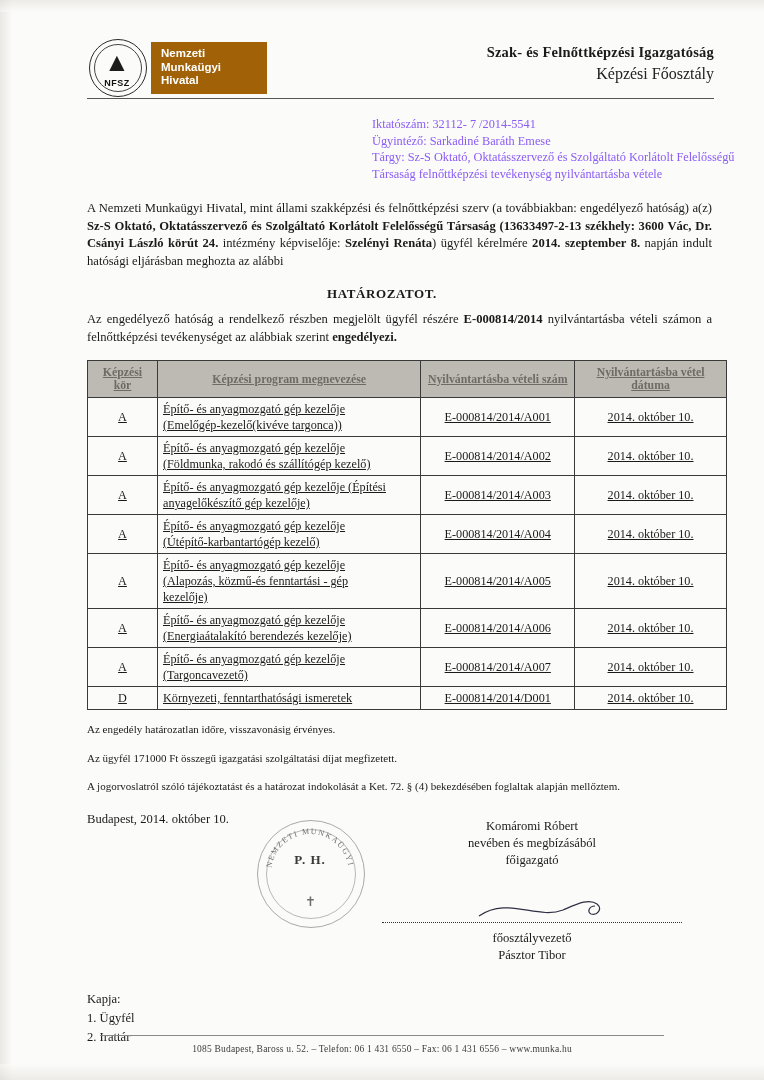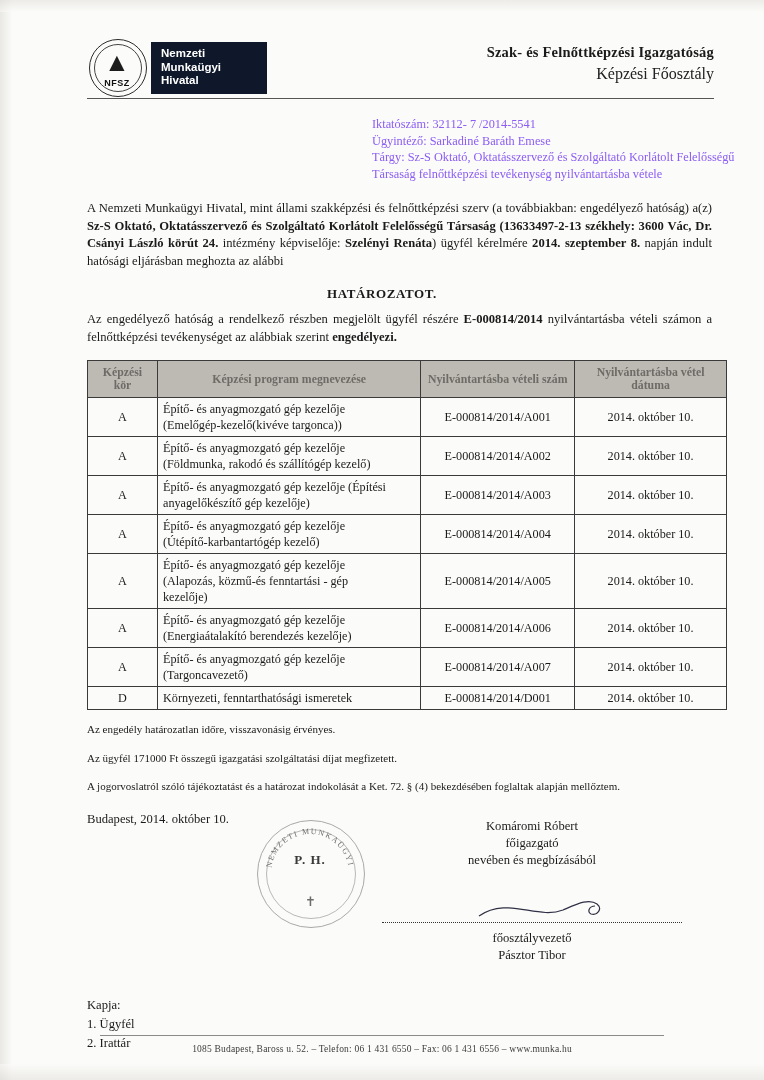--- a/index.html
+++ b/index.html
@@ -90,21 +90,21 @@
     font-family: "Liberation Sans", sans-serif;
     font-size: 9px;
     font-weight: bold;
     letter-spacing: .5px;
     color: #111;
   }
   .logo-box {
     position: absolute;
     left: 64px;
     top: 4px;
-    background: #0f172a;
+    background: #a16207;
     color: #fff;
     padding: 5px 10px 6px 10px;
     width: 96px;
   }
   .logo-box div {
     font-family: "Liberation Sans", sans-serif;
     font-size: 11.5px;
     font-weight: bold;
     line-height: 13.5px;
   }
@@ -181,20 +181,21 @@
   table.main {
     border-collapse: collapse;
     width: 640px;
     font-size: 12.2px;
     color: #1b1b1b;
   }
   table.main th, table.main td {
     border: 1px solid #3a3a3a;
     padding: 3px 5px;
     vertical-align: middle;
+    text-decoration: underline;
   }
   table.main thead th {
     background: #bdbab4;
     color: #6e6b66;
     font-weight: bold;
     text-align: center;
     height: 30px;
     font-size: 11.8px;
     line-height: 13px;
   }
@@ -301,21 +302,21 @@
     width: 150px;
     height: 40px;
     pointer-events: none;
   }
 
   
   .kapja {
     padding-left: 45px;
     font-size: 12.6px;
     line-height: 19px;
-    margin-top: 14px;
+    margin-top: 8px;
     font-family: Liberation Serif, serif;
   }
 
   
   .footer {
     position: absolute;
     left: 0;
     right: 0;
     bottom: 26px;
     text-align: center;
@@ -488,22 +489,22 @@
         <text font-size="8" fill="#6f6f6f" letter-spacing="1.4">
           <textPath href="#arcpath" startOffset="4%">NEMZETI MUNKAÜGYI HIVATAL</textPath>
         </text>
       </svg>
       <div class="ph">P. H.</div>
       <div class="star">✝</div>
     </div>
 
     <div class="sign-right">
       <div>Komáromi Róbert</div>
+      <div>nevében és megbízásából</div>
       <div>főigazgató</div>
-      <div>nevében és megbízásából</div>
     </div>
 
     <svg class="scribble" viewBox="0 0 150 40">
       <path d="M2,30 C30,10 60,34 86,24 C100,18 112,12 120,18 C126,23 120,30 114,28 C110,26 112,20 118,20" fill="none" stroke="#2f2f45" stroke-width="1.2"></path>
     </svg>
 
     <div class="sign-dots"></div>
 
     <div class="sign-bottom">
       <div>főosztályvezető</div>

